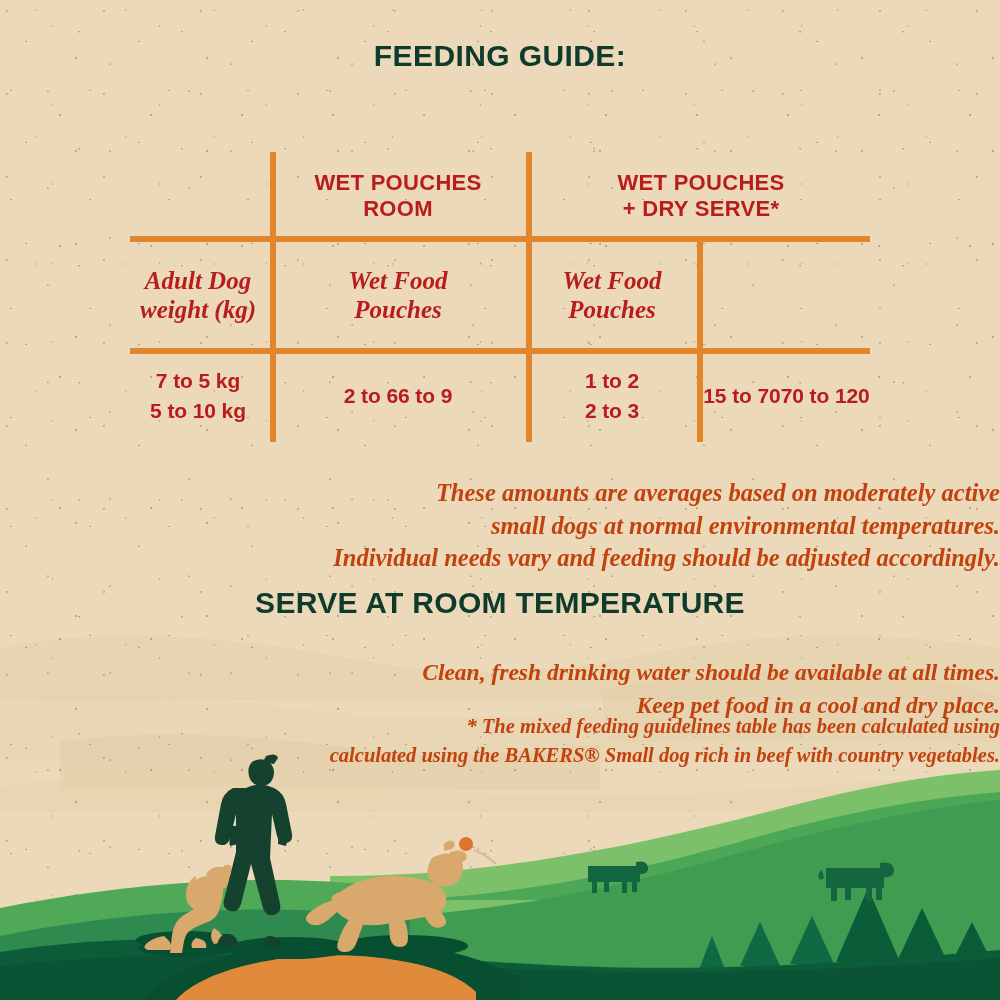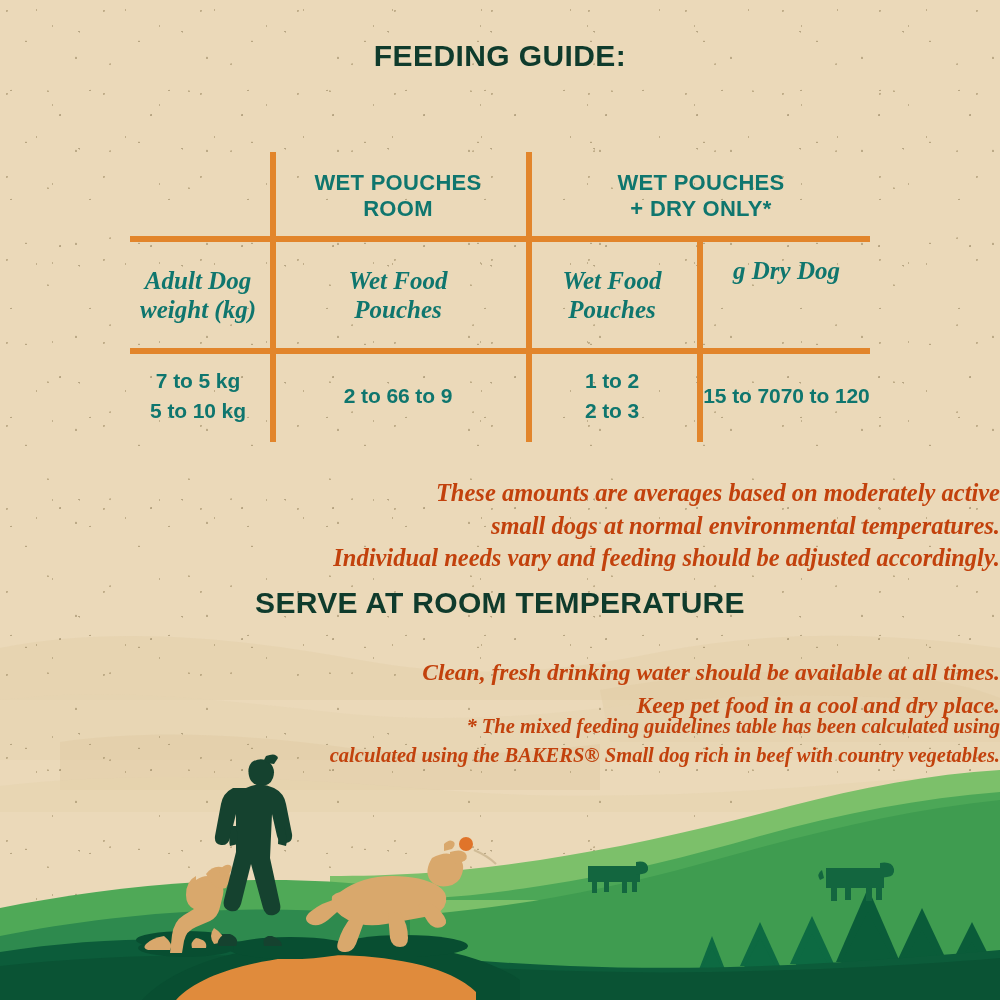--- a/index.html
+++ b/index.html
@@ -63,21 +63,21 @@
     left: 130px; top: 152px;
     width: 740px; height: 290px;
   }
   .rule-h { position: absolute; height: 6px; background: #E2852B; left: 0; width: 740px; }
   .rule-v { position: absolute; width: 6px; background: #E2852B; }
 
   .cell {
     position: absolute;
     display: flex; align-items: center; justify-content: center;
     text-align: center;
-    color: #0f766e;
+    color: #b91c1c;
   }
   .hdr-bold {
     font-weight: 800; font-size: 22px; line-height: 1.2; letter-spacing: .3px;
   }
   .hdr-serif {
     font-family: "Liberation Serif", serif;
     font-style: italic; font-weight: 700;
     font-size: 25px; line-height: 1.18;
   }
   .val {
@@ -256,37 +256,34 @@
     <div class="rule-v" style="left:140px; top:0px;  height:290px;"></div>
     <div class="rule-v" style="left:396px; top:0px;  height:290px;"></div>
     <div class="rule-v" style="left:567px; top:90px; height:200px;"></div>
 
     <div class="cell hdr-bold" style="left:146px; top:8px; width:244px; height:72px; flex-direction:column;">
       <span>WET POUCHES</span>
       <span>ROOM</span>
     </div>
     <div class="cell hdr-bold" style="left:402px; top:8px; width:338px; height:72px; flex-direction:column;">
       <span>WET POUCHES</span>
-      <span>+ DRY ONLY*</span>
+      <span>+ DRY SERVE*</span>
     </div>
 
     <div class="cell hdr-serif" style="left:0px;   top:96px; width:136px; height:94px; flex-direction:column;">
       <span>Adult Dog</span>
       <span>weight (kg)</span>
     </div>
     <div class="cell hdr-serif" style="left:146px; top:96px; width:244px; height:94px; flex-direction:column;">
       <span>Wet Food</span>
       <span>Pouches</span>
     </div>
     <div class="cell hdr-serif" style="left:402px; top:96px; width:160px; height:94px; flex-direction:column;">
       <span>Wet Food</span>
       <span>Pouches</span>
-    </div>
-    <div class="cell hdr-serif" style="left:573px; top:96px; width:167px; height:94px; align-items:flex-start; padding-top:8px;">
-      <span>g Dry Dog</span>
     </div>
 
     <div class="cell val" style="left:0px;   top:204px; width:136px; height:80px; flex-direction:column;">
       <span>7 to 5 kg</span>
       <span>5 to 10 kg</span>
     </div>
     <div class="cell val" style="left:146px; top:204px; width:244px; height:80px; flex-direction:row;">
       <span>2 to 6</span>
       <span>6 to 9</span>
     </div>

